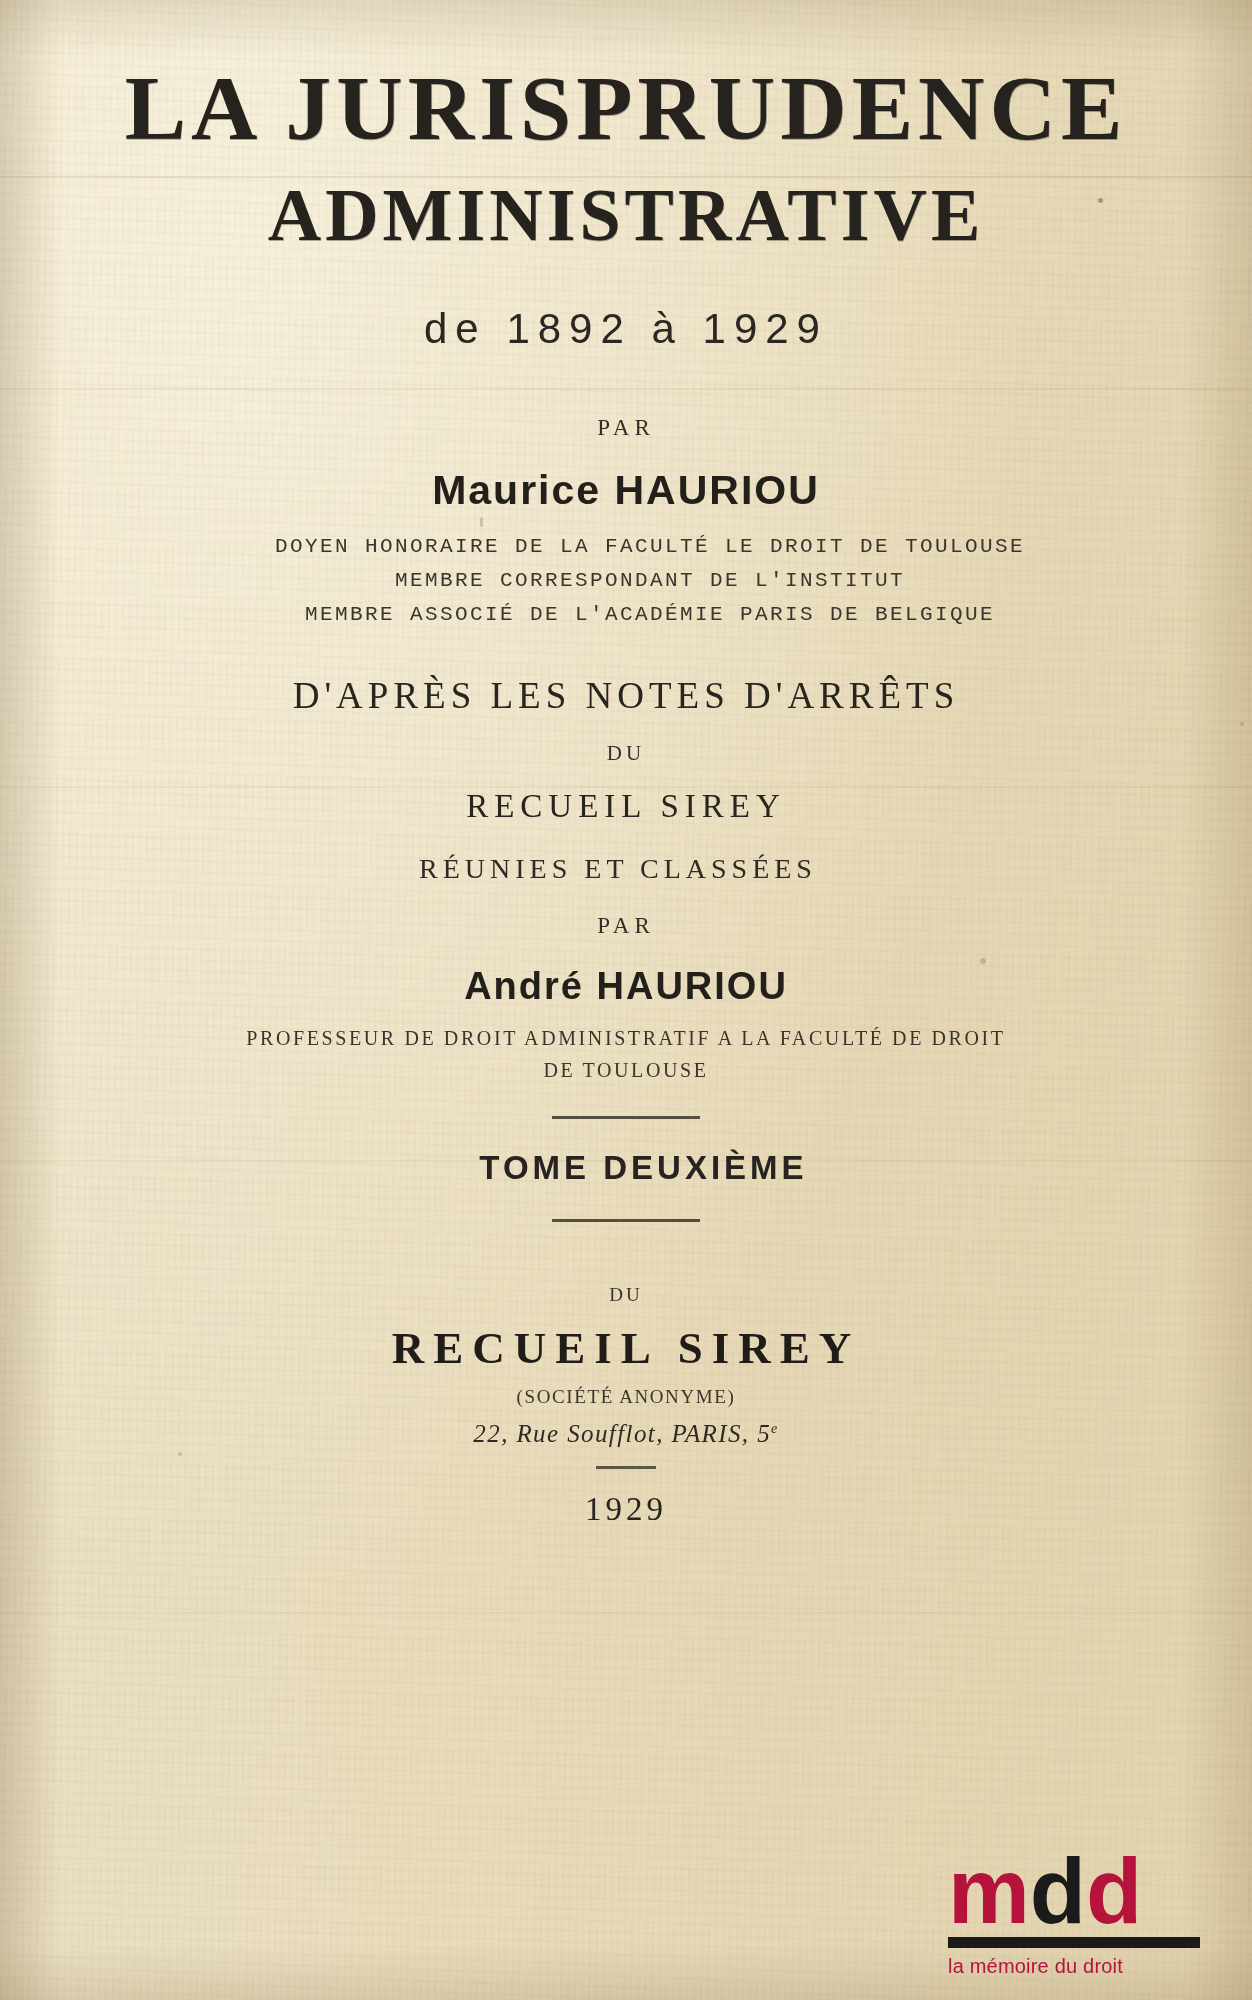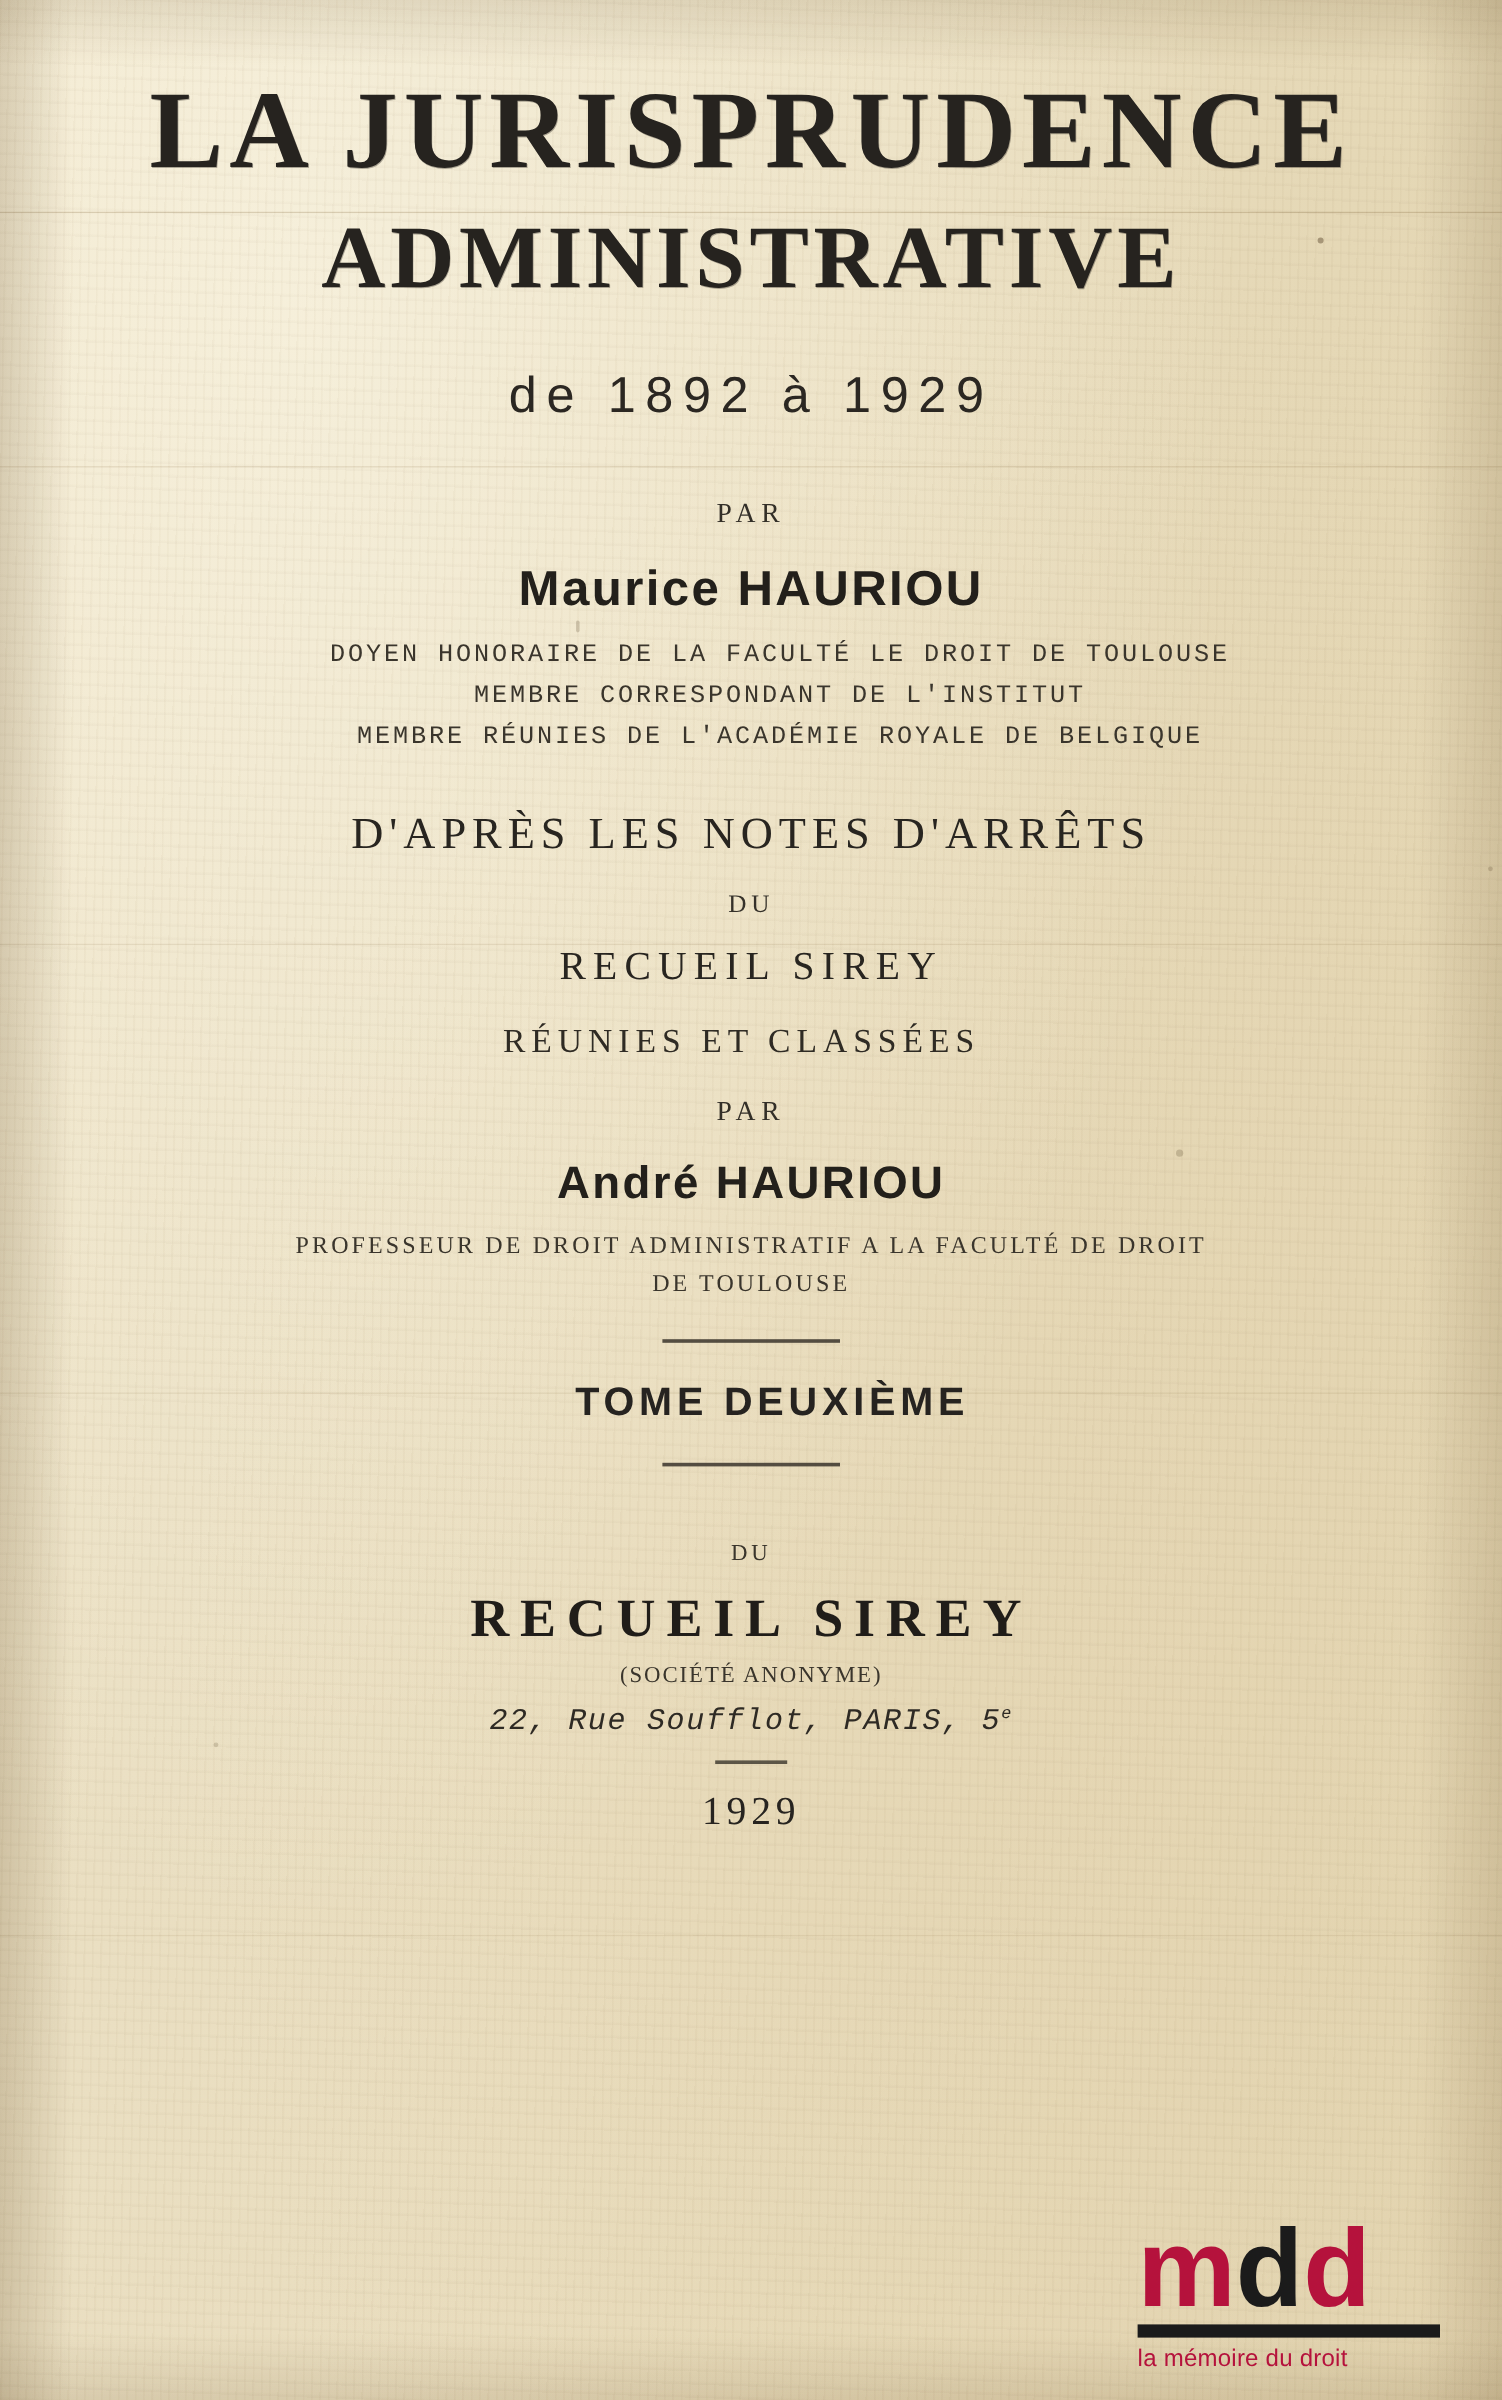--- a/index.html
+++ b/index.html
@@ -222,21 +222,21 @@
     margin: 0 0 12px 0;
   }
   .pub-sa {
     font-family: "Liberation Serif", serif;
     font-size: 19px;
     letter-spacing: 1.6px;
     color: #3a352c;
     margin: 0 0 12px 0;
   }
   .pub-addr {
-    font-family: Liberation Mono, monospace;
+    font-family: Liberation Serif, serif;
     font-style: italic;
     font-size: 25px;
     letter-spacing: 1.4px;
     color: #2e2a24;
     margin: 0 0 18px 0;
   }
   .pub-addr .sup {
     font-size: 14px;
     vertical-align: super;
   }
@@ -317,21 +317,21 @@
     <h1 class="title-line title-2">ADMINISTRATIVE</h1>
 
     <div class="subtitle-date">de 1892 à 1929</div>
 
     <div class="par-small">PAR</div>
     <div class="author-main">Maurice HAURIOU</div>
 
     <div class="credentials">
       <div>DOYEN HONORAIRE DE LA FACULTÉ LE DROIT DE TOULOUSE</div>
       <div>MEMBRE CORRESPONDANT DE L'INSTITUT</div>
-      <div>MEMBRE RÉUNIES DE L'ACADÉMIE ROYALE DE BELGIQUE</div>
+      <div>MEMBRE ASSOCIÉ DE L'ACADÉMIE PARIS DE BELGIQUE</div>
     </div>
 
     <div class="section-big">D'APRÈS LES NOTES D'ARRÊTS</div>
     <div class="tiny-word">DU</div>
     <div class="section-mid">RECUEIL SIREY</div>
     <div class="section-reunies">RÉUNIES ET CLASSÉES</div>
 
     <div class="par-small">PAR</div>
     <div class="author-second">André HAURIOU</div>
 

